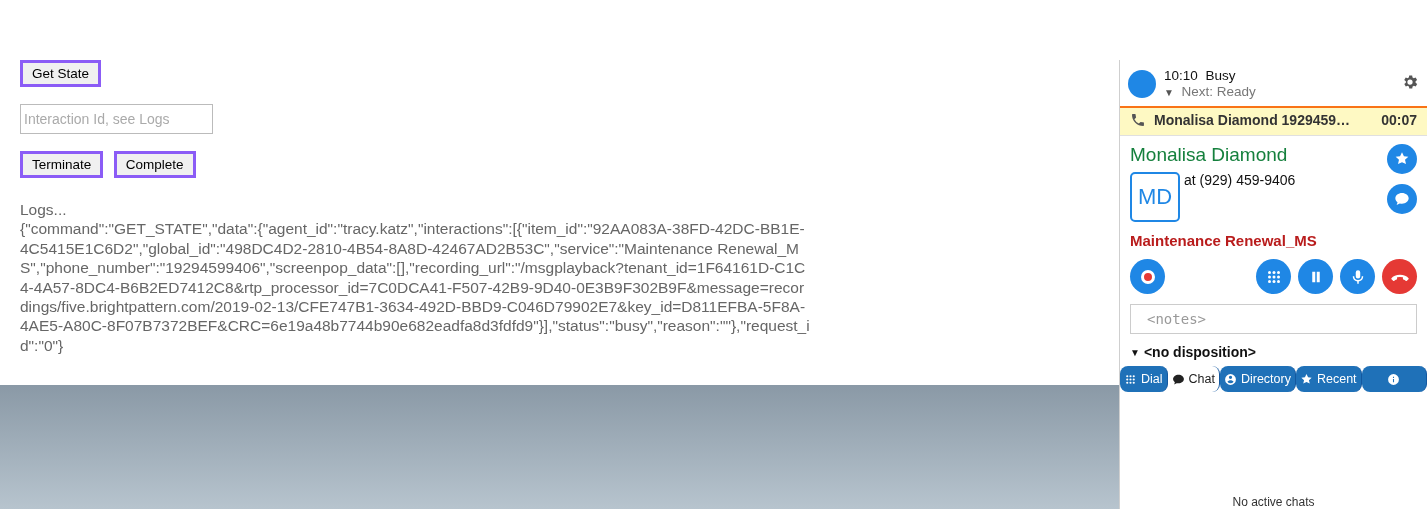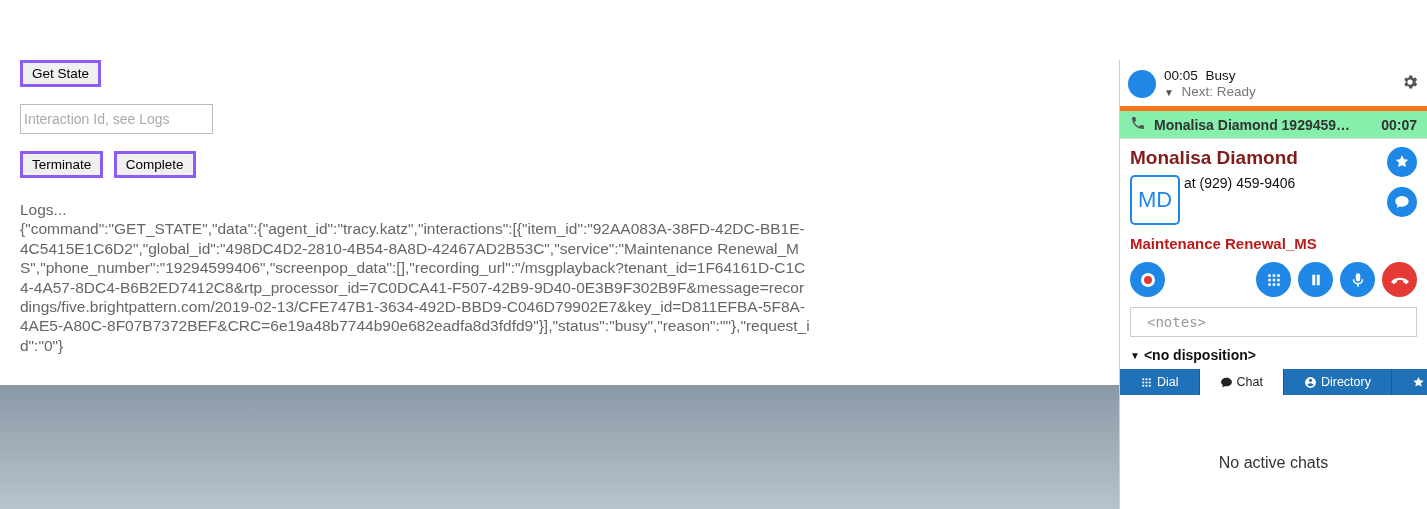--- a/index.html
+++ b/index.html
@@ -75,40 +75,40 @@
     color: #111;
     line-height: 1.2;
   }
   .status-text .line2 { color: #777; }
   .status-text .timer { display: inline-block; min-width: 34px; }
   .chev { color:#555; font-size:10px; }
   .gear { color:#555; font-size:18px; cursor:pointer; margin-left:auto; }
 
   .call-row {
     display: flex;
-    align-items: center;
+    align-items: flex-start;
     padding: 4px 10px;
-    background: #86efac;
-    border-top: 5px solid #f97316;
+    background: #fef9c3;
+    border-top: 2px solid #f97316;
     border-bottom: 1px solid #e0e0e0;
     font-size: 14px;
     font-weight: 600;
     color: #333;
   }
   .call-row .phone-ic { color:#555; margin-right: 8px; }
   .call-row .timer { margin-left: auto; font-weight: 600; }
 
   .contact-block {
     display: flex;
     align-items: flex-start;
     padding: 8px 10px 4px 10px;
     position: relative;
   }
   .contact-main { flex: 1; }
-  .contact-name { font-size: 19px; font-weight: 700; color:#7f1d1d; margin-bottom:6px; }
+  .contact-name { font-size: 19px; font-weight: 400; color:#15803d; margin-bottom:6px; }
   .contact-row { display: flex; align-items: flex-start; gap: 4px; }
   .avatar {
     width: 50px; height: 50px;
     border: 2px solid #1f87e5;
     border-radius: 5px;
     display: flex; align-items: center; justify-content: center;
     color: #1f87e5; font-size: 22px; font-weight: 500;
   }
   .contact-phone { font-size: 14px; color:#111; }
   .side-icons { display:flex; flex-direction:column; gap:10px; }
@@ -141,38 +141,39 @@
   }
   .notes::placeholder { color:#999; }
 
   .dispo { padding: 10px 10px 6px 10px; font-size: 14px; font-weight: 600; color:#111; display:flex; align-items:center; gap:4px; cursor:pointer; }
   .dispo .caret { font-size:10px; }
 
   .tabs { display:flex; }
   .tab {
     flex: 0 0 auto;
     display:flex; align-items:center; gap:4px;
-    padding: 6px 20px;
+    padding: 6px 4px;
     font-size: 12.5px;
     background: #1f71b8;
     color:#fff;
     border-right: 1px solid #1358a0;
     cursor:pointer;
+    border-radius:8px;
   }
   .tab.active { background:#fff; color:#222; }
   .tab.info { flex:1; justify-content:center; }
   .tab svg { fill: currentColor; width:13px; height:13px; }
 
   .chat-body {
     flex:1;
     display:flex;
-    align-items:center;
+    align-items:flex-end;
     justify-content:center;
     padding-top: 22px;
-    font-size: 16px;
+    font-size: 12px;
     color:#333;
   }
 </style>
 </head>
 <body>
 
 <div class="left">
   <button class="btn">Get State</button>
 
   <div class="row-gap-in">
@@ -191,21 +192,21 @@
 
   <div class="bg-strip"></div>
 </div>
 
 <div class="right">
 
   <div class="status-bar">
     <div class="status-dot"></div>
     <div class="status-text">
       <div>
-        <span class="timer">00:05</span>&nbsp;
+        <span class="timer">10:10</span>&nbsp;
         <span>Busy</span>
       </div>
       <div>
         <span class="chev">▼</span>&nbsp;
         <span class="line2">Next: Ready</span>
       </div>
     </div>
     <div class="gear">
       <svg viewBox="0 0 24 24" width="18" height="18" fill="#555">
           <path d="M19.4 13a7.5 7.5 0 0 0 .1-1 7.5 7.5 0 0 0-.1-1l2.1-1.6-2-3.5-2.5 1a7 7 0 0 0-1.7-1l-.4-2.6h-4l-.4 2.6a7 7 0 0 0-1.7 1l-2.5-1-2 3.5L6.5 11a7.5 7.5 0 0 0 0 2l-2.1 1.6 2 3.5 2.5-1a7 7 0 0 0 1.7 1l.4 2.6h4l.4-2.6a7 7 0 0 0 1.7-1l2.5 1 2-3.5Zm-7.4 2.5A3.5 3.5 0 1 1 15.5 12 3.5 3.5 0 0 1 12 15.5Z"></path>

